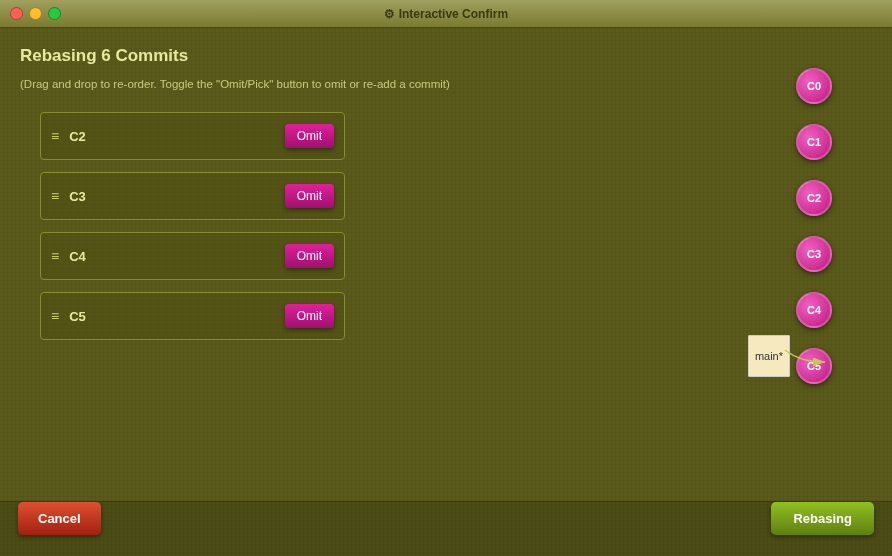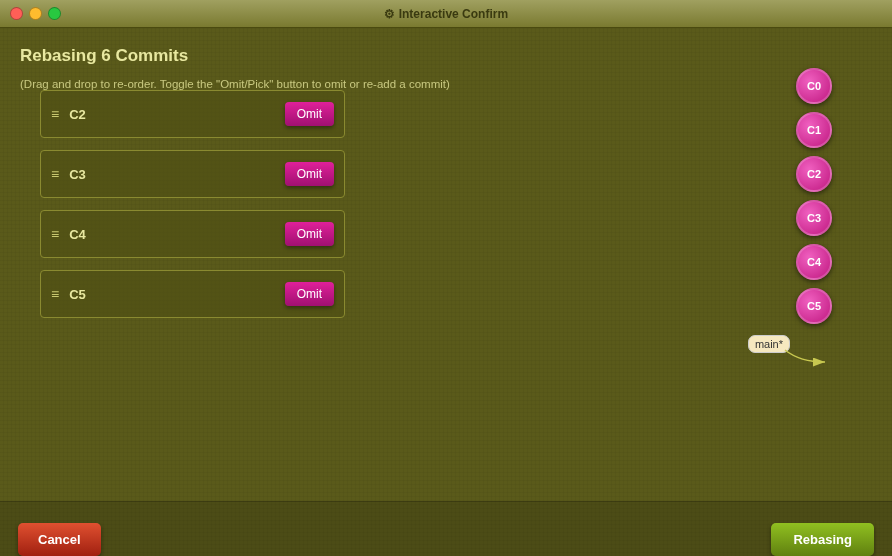--- a/index.html
+++ b/index.html
@@ -76,20 +76,21 @@
     .heading {
       font-size: 17px;
       font-weight: bold;
       color: #e8e8a0;
       margin-bottom: 12px;
     }
 
     .instruction {
       font-size: 11.5px;
       color: #c8c880;
+      margin-bottom: 22px;
     }
 
     
     .commits-area {
       display: flex;
       flex-direction: column;
       gap: 12px;
       margin-left: 20px;
     }
 
@@ -130,21 +131,21 @@
       box-shadow: 0 2px 4px rgba(0,0,0,0.4);
     }
 
     
     .circles-area {
       position: absolute;
       right: 60px;
       top: 40px;
       display: flex;
       flex-direction: column;
-      gap: 8px;
+      gap: 20px;
       align-items: center;
     }
 
     .commit-circle {
       width: 36px;
       height: 36px;
       border-radius: 50%;
       background: radial-gradient(circle at 35% 35%, #f060c0, #c01880);
       display: flex;
       align-items: center;
@@ -157,41 +158,41 @@
     }
 
     
     .branch-label {
       position: absolute;
       right: 102px;
       top: 307px;
       background: rgba(255, 240, 200, 0.95);
       color: #333;
       font-size: 11px;
-      padding: 2px 6px;
-      border-radius: 7px;
+      padding: 14px 6px;
+      border-radius: 1px;
       border: 1px solid #ccc;
     }
 
     .arrow-svg {
       position: absolute;
       right: 52px;
       top: 314px;
       pointer-events: none;
     }
 
     
     .bottom-bar {
       position: absolute;
       bottom: 0;
       left: 0;
       right: 0;
       height: 55px;
       display: flex;
-      align-items: flex-end;
+      align-items: flex-start;
       justify-content: space-between;
       padding: 0 18px;
       background: rgba(0,0,0,0.15);
       border-top: 1px solid rgba(0,0,0,0.2);
     }
 
     .cancel-btn {
       background: linear-gradient(to bottom, #e05030, #a02010);
       color: white;
       font-size: 13px;

